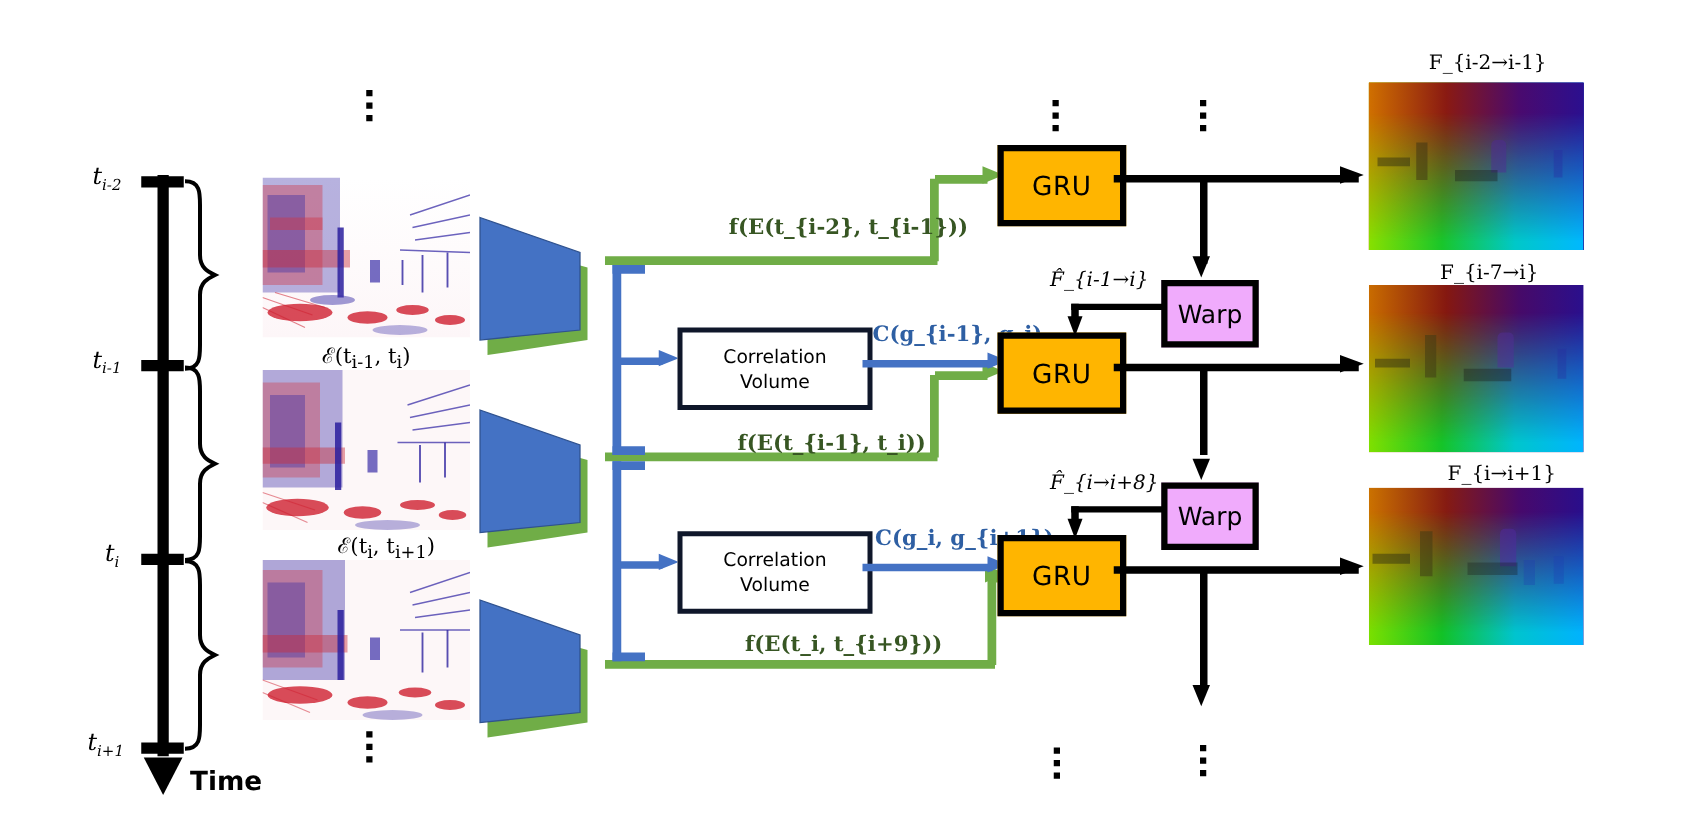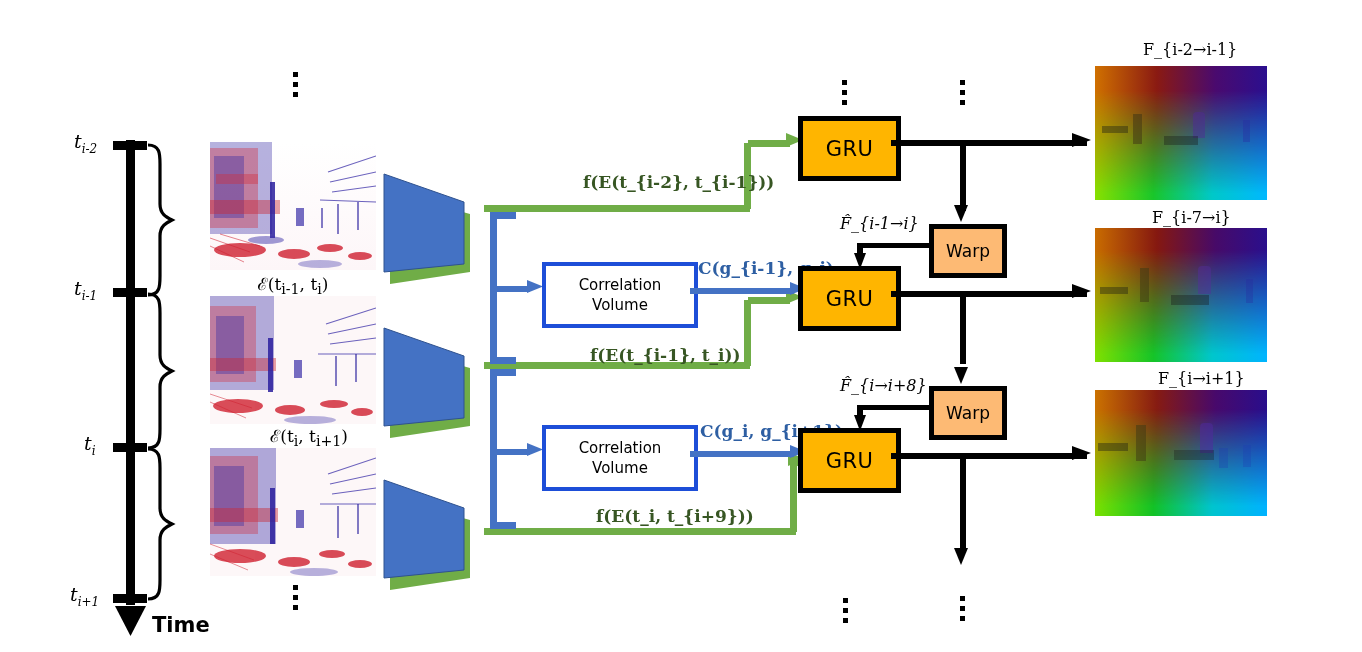--- a/index.html
+++ b/index.html
@@ -25,25 +25,25 @@
   
   .fl-img{position:absolute;overflow:hidden;}
   .fl-cap{position:absolute;font-family:"DejaVu Serif","Liberation Serif",serif;
           font-size:16px;color:#000;white-space:nowrap;}
 
   
   .gru{position:absolute;background:#FFB500;border:5px solid #000;
        display:flex;align-items:center;justify-content:center;
        font-size:21px;color:#000;letter-spacing:.5px;
        font-family:"DejaVu Sans","Liberation Sans",sans-serif;}
-  .warp{position:absolute;background:#fdba74;border:5px solid #000;
+  .warp{position:absolute;background:#f0abfc;border:5px solid #000;
         display:flex;align-items:center;justify-content:center;
-        font-size:17px;color:#000;
+        font-size:20px;color:#000;
         font-family:"DejaVu Sans","Liberation Sans",sans-serif;}
-  .corr{position:absolute;background:#fff;border:4px solid #1d4ed8;
+  .corr{position:absolute;background:#fff;border:4px solid #0f172a;
         display:flex;flex-direction:column;align-items:center;justify-content:center;
         font-size:15px;color:#000;line-height:1.35;
         font-family:"DejaVu Sans","Liberation Sans",sans-serif;}
 
   
   .ln{position:absolute;}
   .k{background:#000;}
   .g{background:#70AD47;}
   .b{background:#4472C4;}
 

